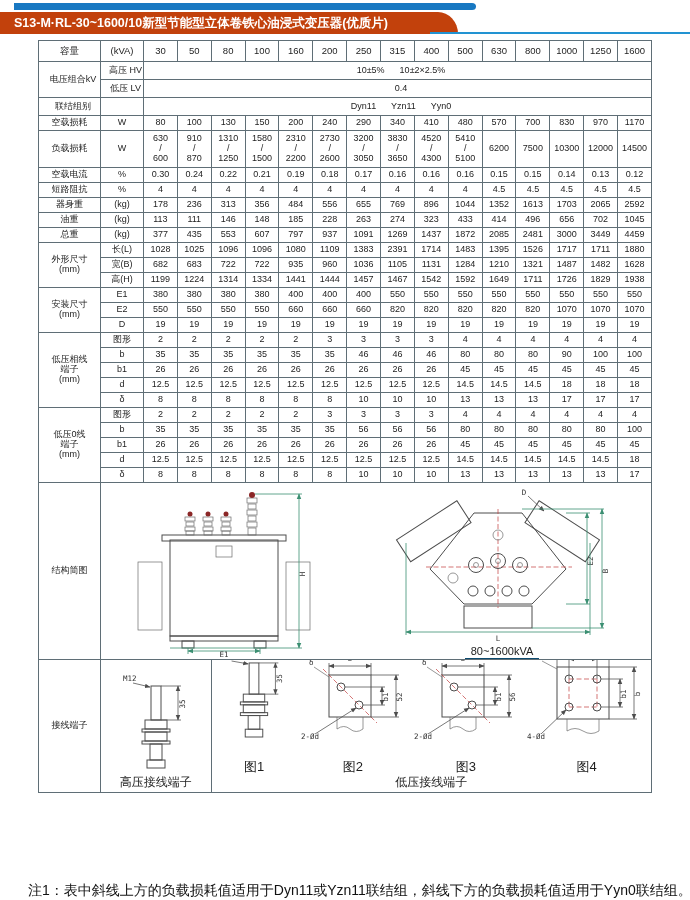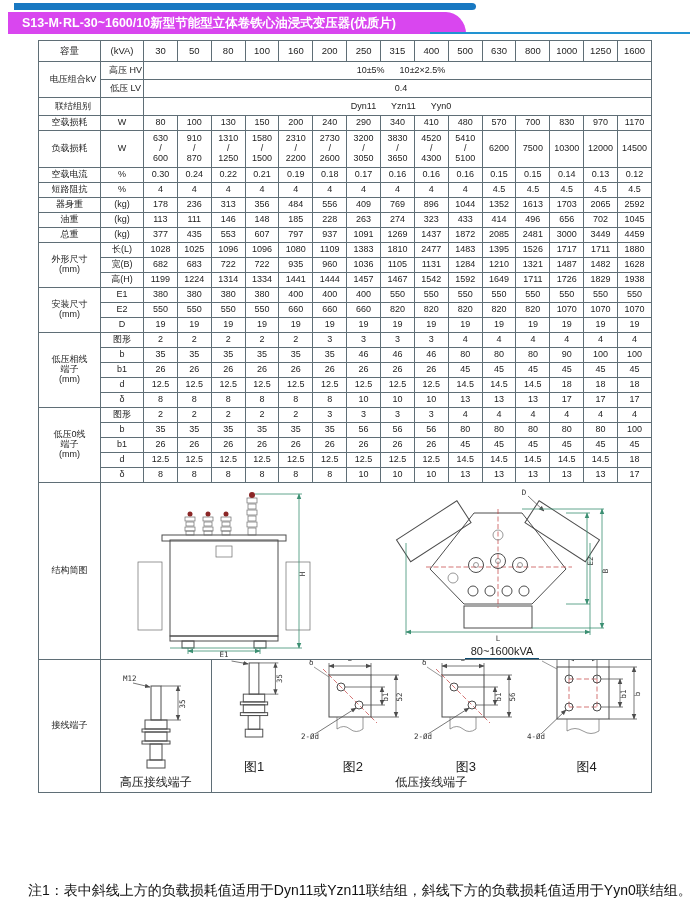--- a/index.html
+++ b/index.html
@@ -3,22 +3,22 @@
 <meta charset="utf-8">
 <style>
   html,body{margin:0;padding:0;}
   body{
     width:690px;height:900px;overflow:hidden;background:#fff;position:relative;
     font-family:"Liberation Sans","DejaVu Sans",sans-serif;color:#222;
   }
   
   .top-stripe{position:absolute;left:14px;top:3px;width:462px;height:7px;
     background:#1878c2;border-radius:0 8px 8px 0/0 7px 7px 0;}
-  .title-band{position:absolute;left:8px;top:12px;width:444px;height:22px;
-    background:#d946ef;color:#fff;font-size:12.5px;font-weight:bold;line-height:22px;
+  .title-band{position:absolute;left:0;top:12px;width:444px;height:22px;
+    background:#c2410c;color:#fff;font-size:12.5px;font-weight:bold;line-height:22px;
     padding-left:14px;border-radius:0 20px 0 0/0 22px 0 0;white-space:nowrap;}
   .title-rule{position:absolute;top:32px;left:430px;right:0;height:2px;background:#2293d2;}
   
   table.spec{position:absolute;left:38px;top:40px;width:614px;border-collapse:collapse;
     table-layout:fixed;}
   table.spec td{border:1px solid #5f6e76;padding:0;text-align:center;vertical-align:middle;
     font-size:9px;line-height:1.1;color:#1d1d1d;background:#fff;overflow:hidden;}
   td.lbl{background:#b9dce9;font-size:9.5px;white-space:pre-line;}
   td.unit{font-size:9px;}
   td.shade{background:#b9dce9;}
@@ -229,21 +229,21 @@
         </tr>
         <tr class="h-std">
           <td class="lbl" rowspan="1">器身重</td>
           <td class="unit shade">(kg)</td>
           <td class="num shade">178</td>
           <td class="num shade">236</td>
           <td class="num shade">313</td>
           <td class="num shade">356</td>
           <td class="num shade">484</td>
           <td class="num shade">556</td>
-          <td class="num shade">409</td>
+          <td class="num shade">655</td>
           <td class="num shade">769</td>
           <td class="num shade">896</td>
           <td class="num shade">1044</td>
           <td class="num shade">1352</td>
           <td class="num shade">1613</td>
           <td class="num shade">1703</td>
           <td class="num shade">2065</td>
           <td class="num shade">2592</td>
         </tr>
         <tr class="h-std">
@@ -288,22 +288,22 @@
           <td class="lbl" rowspan="3">外形尺寸
 (mm)</td>
           <td class="unit">长(L)</td>
           <td class="num">1028</td>
           <td class="num">1025</td>
           <td class="num">1096</td>
           <td class="num">1096</td>
           <td class="num">1080</td>
           <td class="num">1109</td>
           <td class="num">1383</td>
-          <td class="num">1810</td>
-          <td class="num">2477</td>
+          <td class="num">2391</td>
+          <td class="num">1714</td>
           <td class="num">1483</td>
           <td class="num">1395</td>
           <td class="num">1526</td>
           <td class="num">1717</td>
           <td class="num">1711</td>
           <td class="num">1880</td>
         </tr>
         <tr class="h-std">
           <td class="unit shade">宽(B)</td>
           <td class="num shade">682</td>

